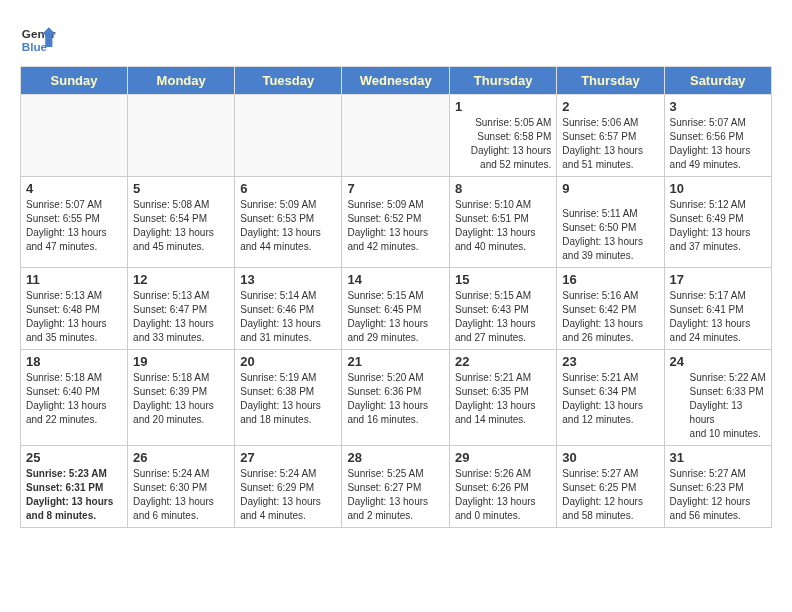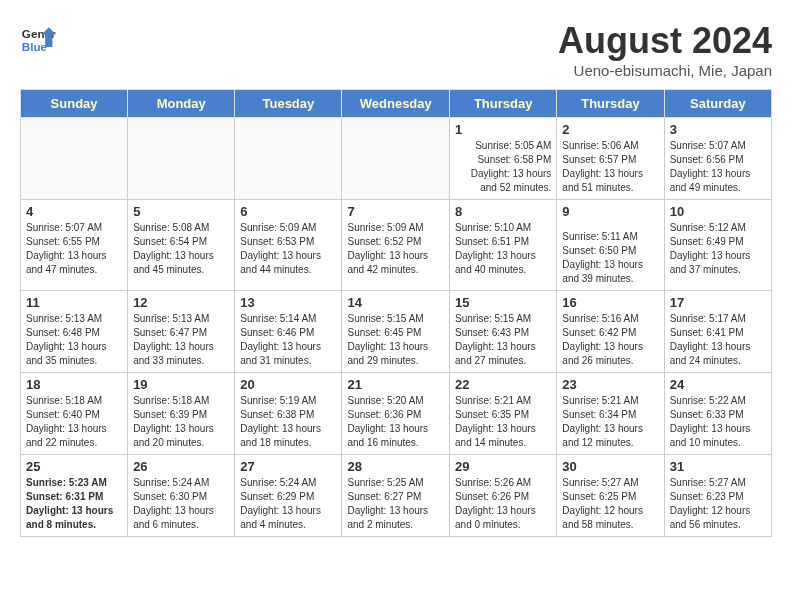--- a/index.html
+++ b/index.html
@@ -79,24 +79,20 @@
 </head>
 <body>
 
 <div class="header">
   <div class="logo">
     <svg class="logo-icon" viewBox="0 0 40 40">
       <text x="2" y="20" font-size="13" font-weight="bold" fill="#333">General</text>
       <text x="2" y="34" font-size="13" font-weight="bold" fill="#4a7fcb">Blue</text>
       <polygon points="32,8 40,16 36,16 36,30 28,30 28,16 24,16" fill="#4a7fcb"></polygon>
     </svg>
-  </div>
-  <div class="title-block">
-    <div class="calendar-title">August 2024</div>
-    <div class="calendar-subtitle">Ueno-ebisumachi, Mie, Japan</div>
   </div>
 </div>
 
 <table>
   <thead>
     <tr>
     <th>Sunday</th>
         <th>Monday</th>
         <th>Tuesday</th>
         <th>Wednesday</th>
@@ -273,21 +269,21 @@
         </td>
         <td>
           <div class="day-num">23</div>
           <div class="day-info" style="white-space: pre-line;">Sunrise: 5:21 AM
 Sunset: 6:34 PM
 Daylight: 13 hours
 and 12 minutes.</div>
         </td>
         <td>
           <div class="day-num">24</div>
-          <div class="day-info" style="white-space: pre-line;">Sunrise: 5:22 AM
+          <div class="day-info" style="white-space: pre-line; margin-left: 20px;">Sunrise: 5:22 AM
 Sunset: 6:33 PM
 Daylight: 13 hours
 and 10 minutes.</div>
         </td>
       </tr>
       <tr>
         <td>
           <div class="day-num">25</div>
           <div class="day-info" style="white-space: pre-line; font-weight: bold;">Sunrise: 5:23 AM
 Sunset: 6:31 PM

